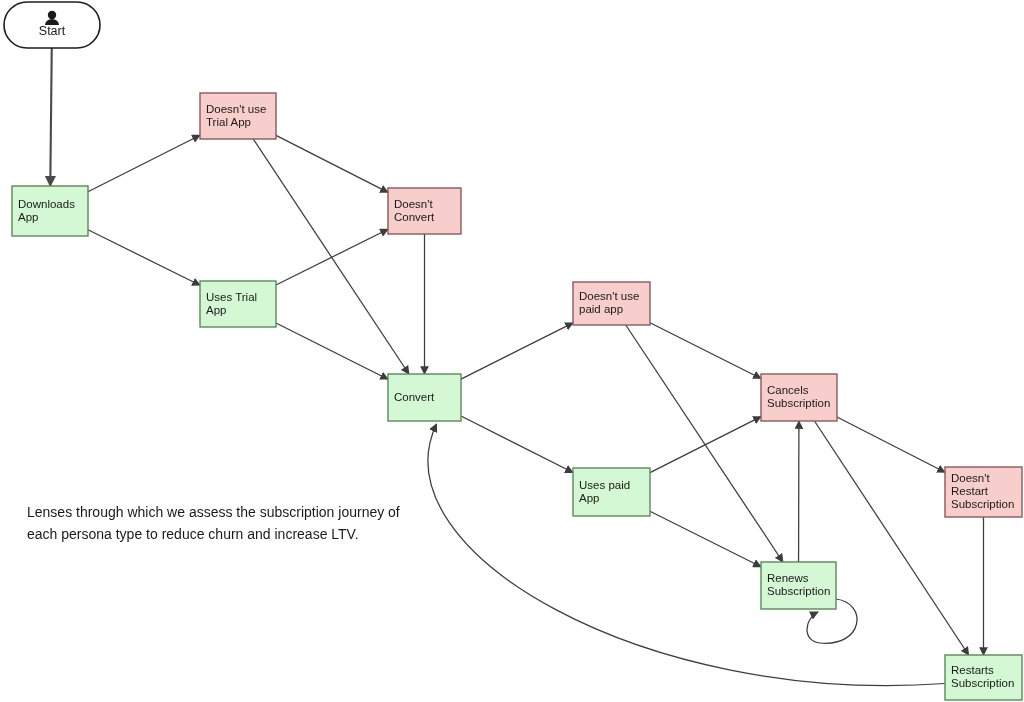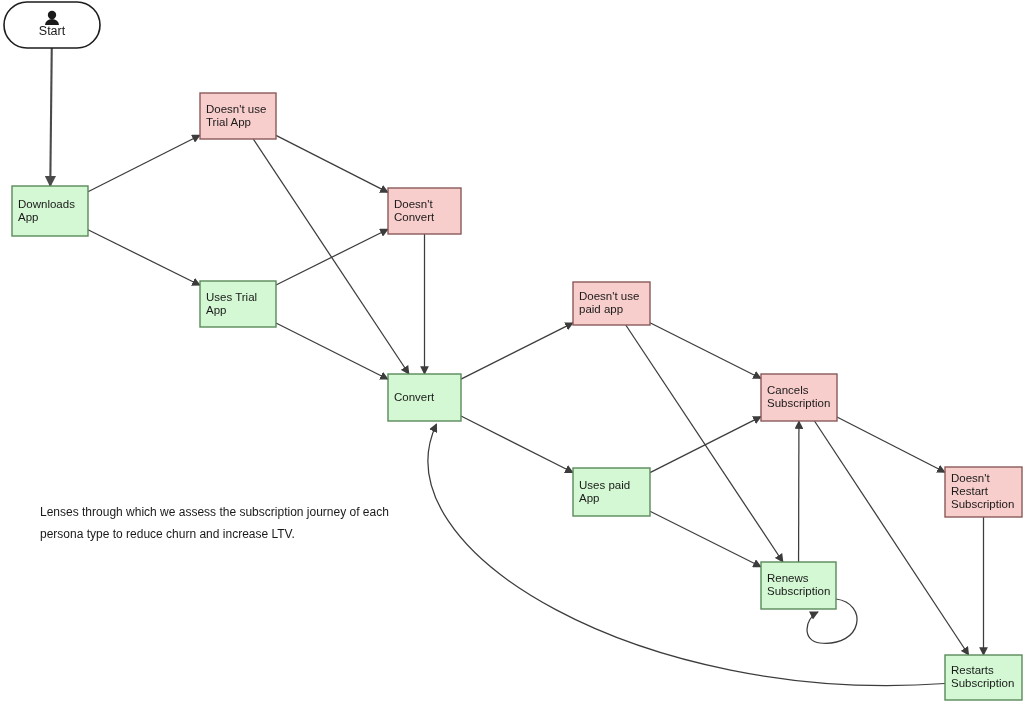--- a/index.html
+++ b/index.html
@@ -48,25 +48,25 @@
     stroke: #3c3c3c;
     stroke-width: 1.25;
   }
   .edge-start {
     fill: none;
     stroke: #4a4a4a;
     stroke-width: 2.1;
   }
   .caption {
     position: absolute;
-    left: 40px;
+    left: 27px;
     top: 501px;
     width: 390px;
     font-family: "Liberation Sans", sans-serif;
-    font-size: 12px;
+    font-size: 14px;
     line-height: 22px;
     color: #1a1a1a;
     white-space: pre-line;
   }
 </style>
 </head>
 <body>
 
 <svg id="canvas" viewBox="0 0 1024 702">
   <defs>

